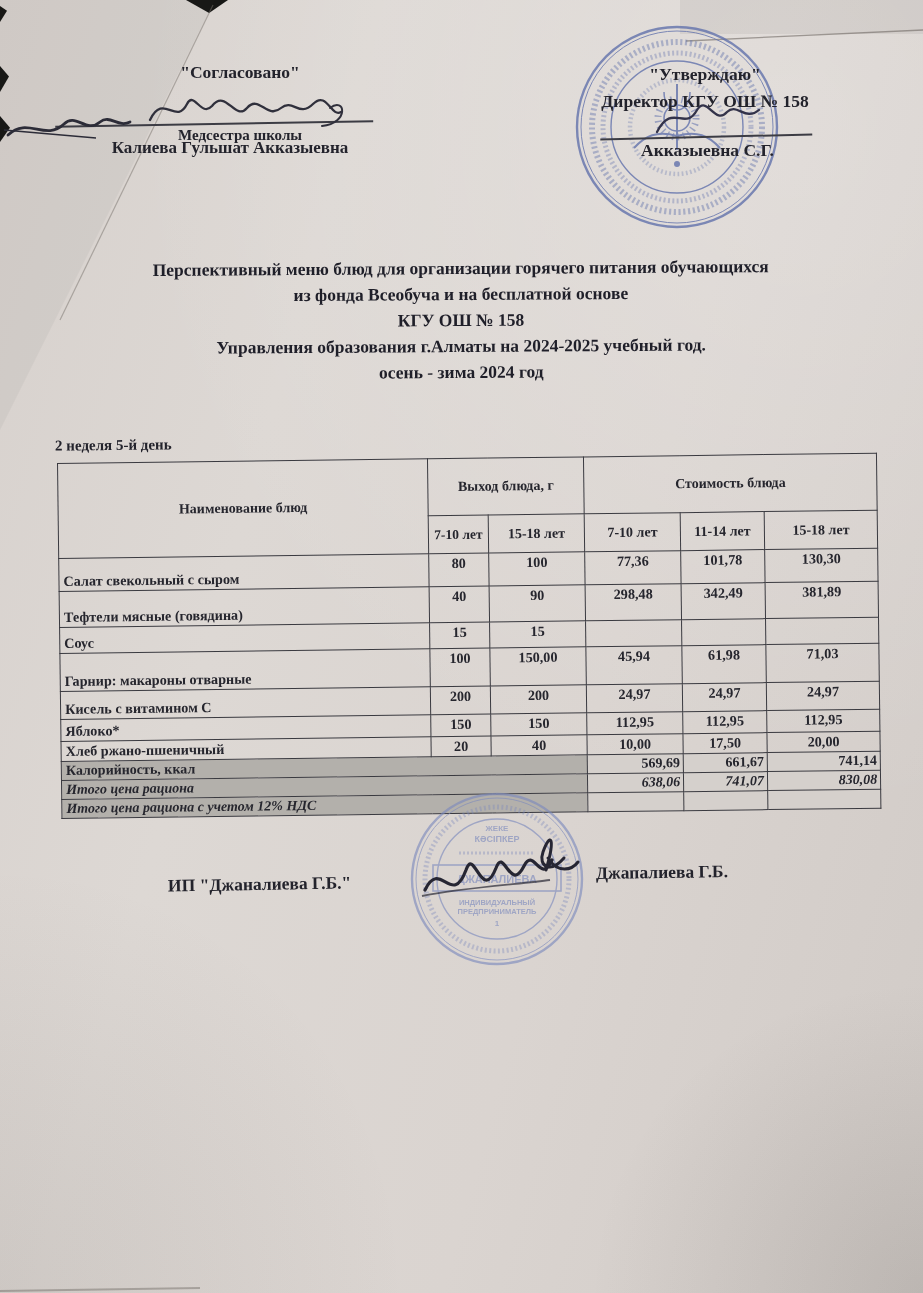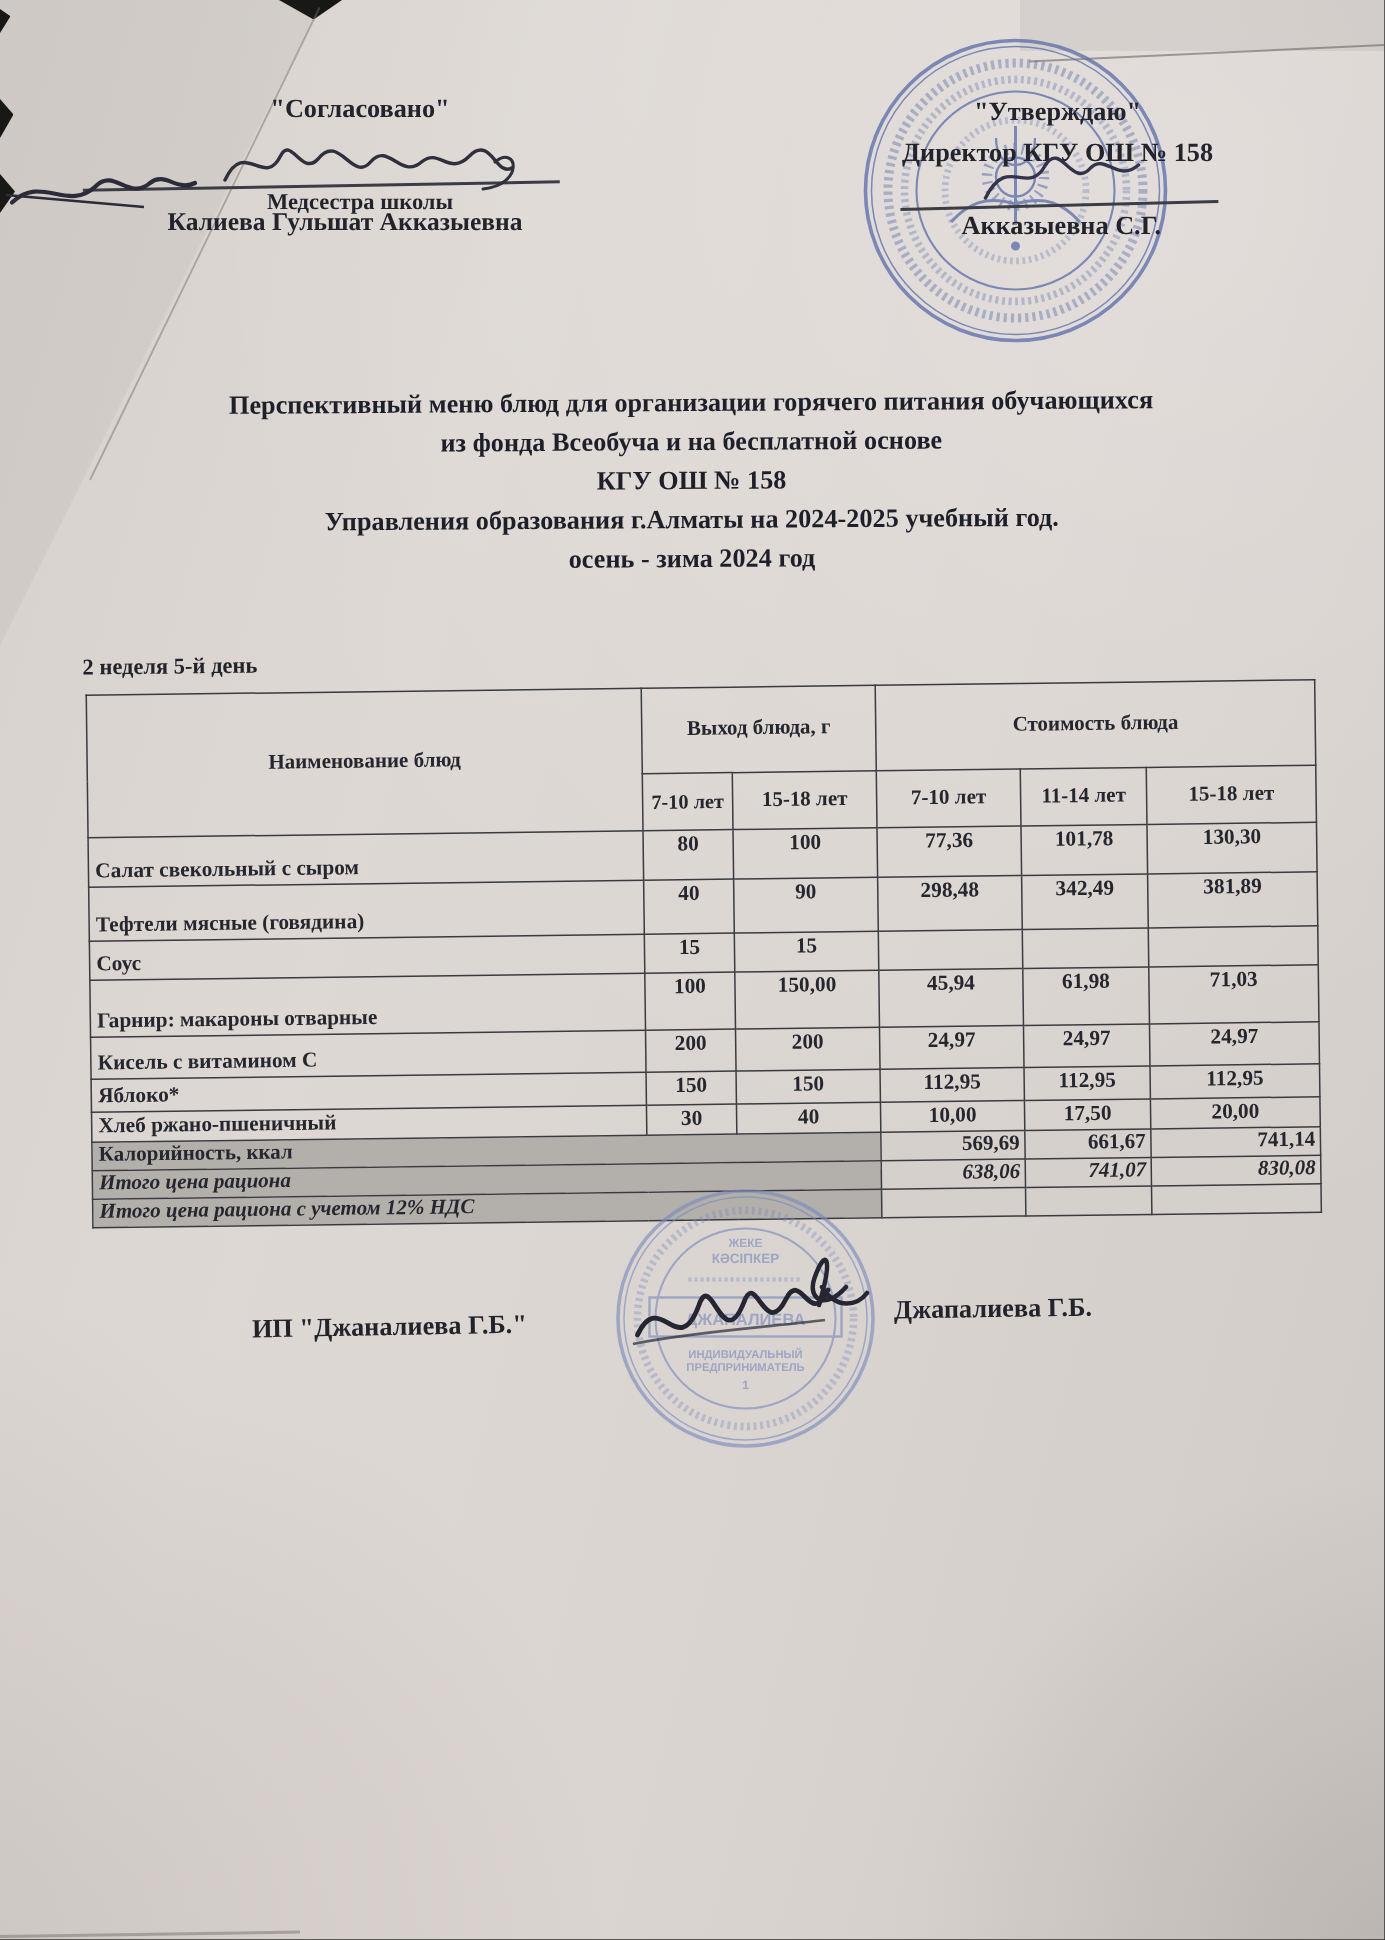--- a/index.html
+++ b/index.html
@@ -172,21 +172,21 @@
           <tr class="r5">
       <td class="dish">Яблоко*</td>
       <td class="num">150</td>
       <td class="num">150</td>
       <td class="num">112,95</td>
       <td class="num">112,95</td>
       <td class="num">112,95</td>
     </tr>
           <tr class="r6">
       <td class="dish">Хлеб ржано-пшеничный</td>
-      <td class="num">30</td>
+      <td class="num">20</td>
       <td class="num">40</td>
       <td class="num">10,00</td>
       <td class="num">17,50</td>
       <td class="num">20,00</td>
     </tr>
           <tr class="s0">
       <td class="sum-label" colspan="3">Калорийность, ккал</td>
       <td class="sum-val">569,69</td>
       <td class="sum-val">661,67</td>
       <td class="sum-val">741,14</td>

